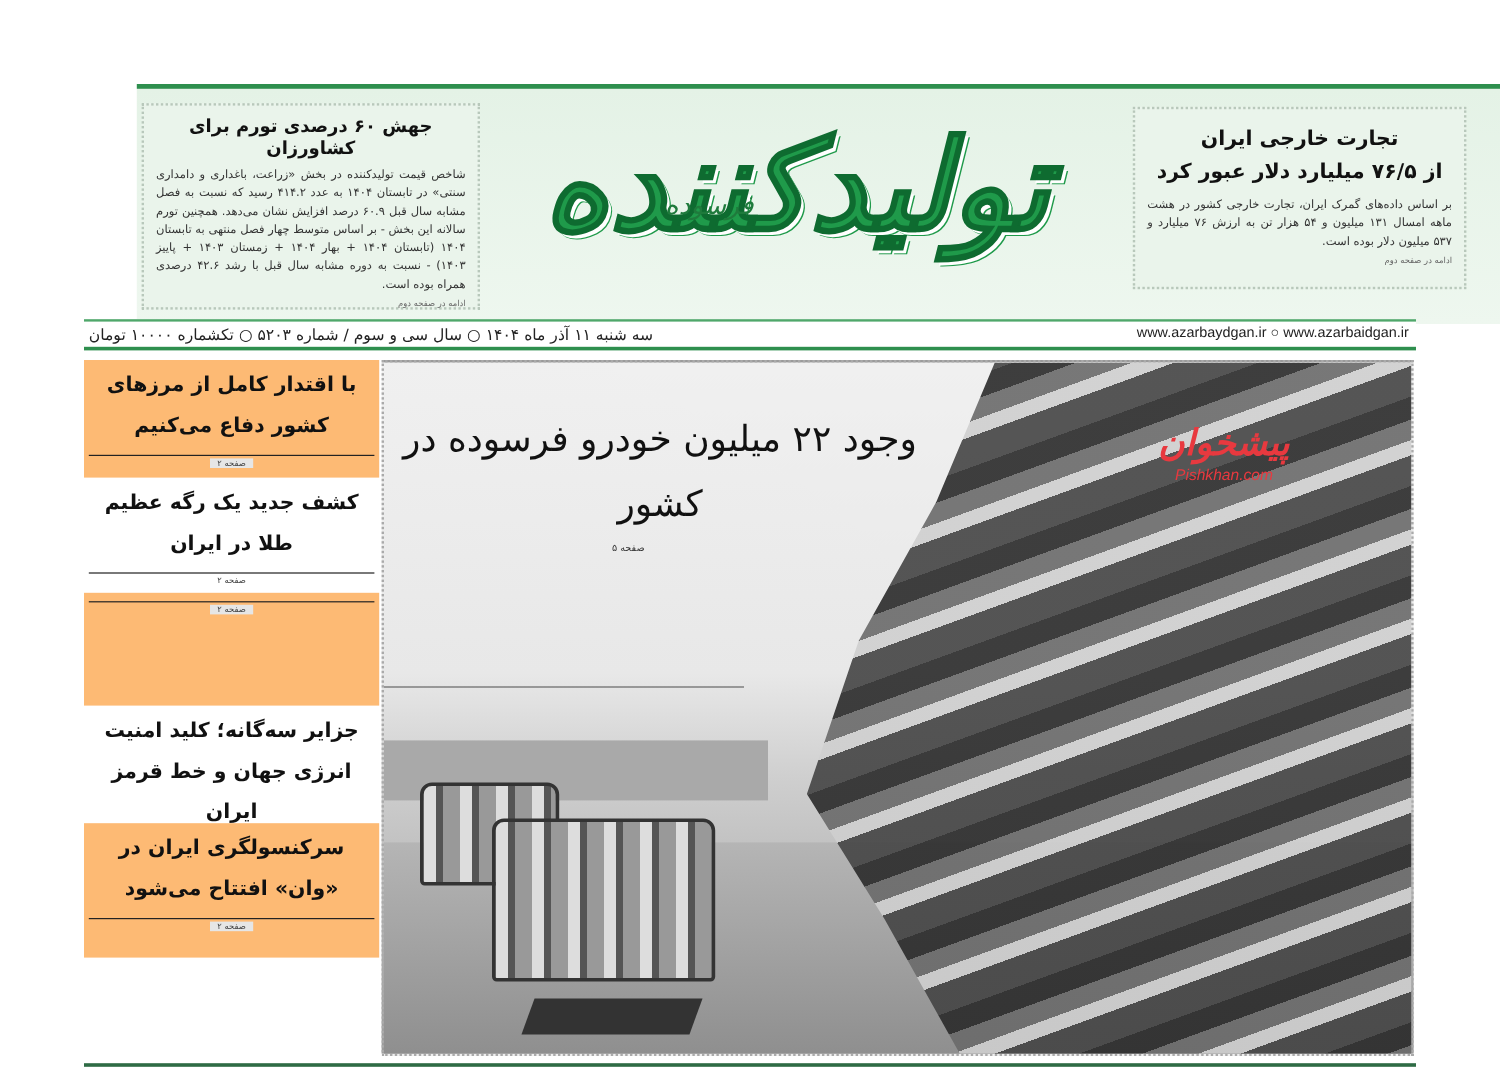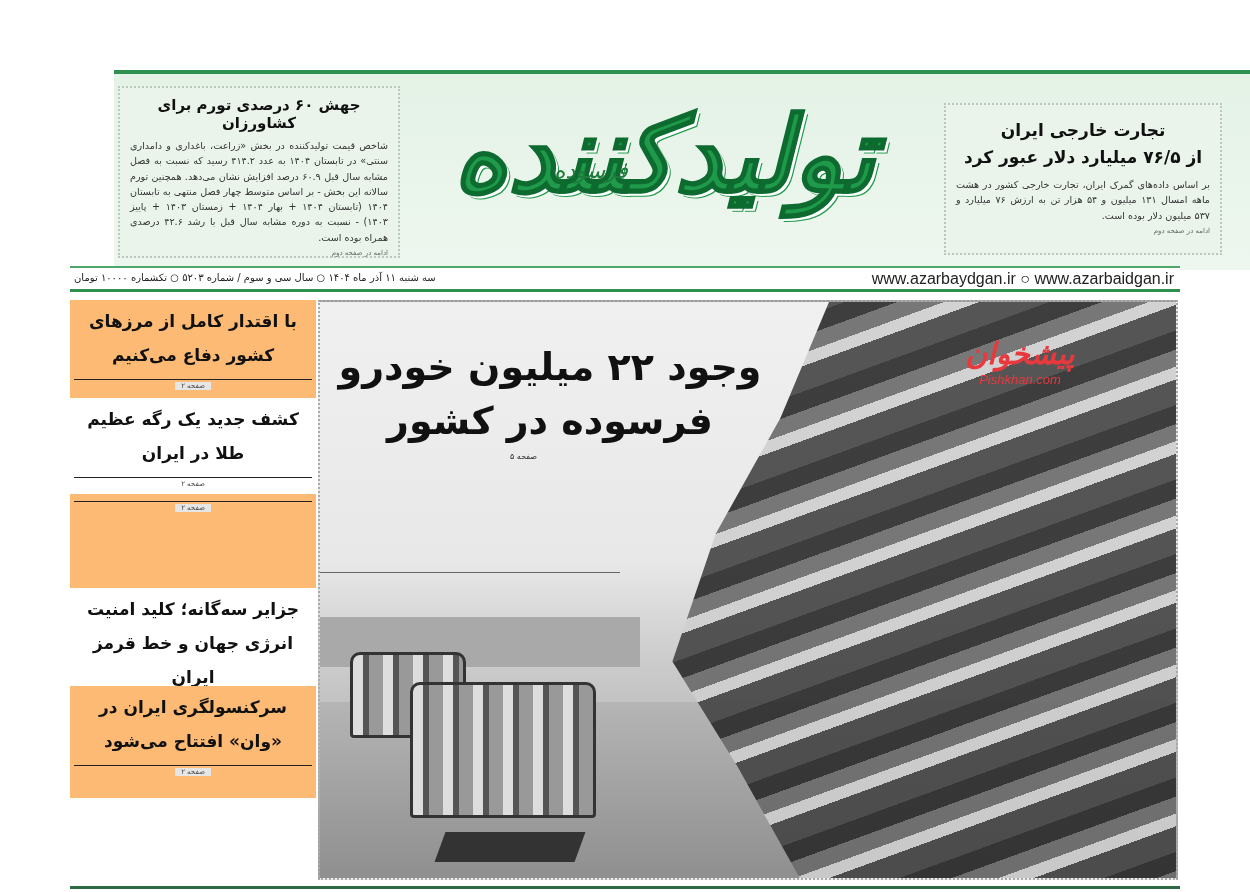--- a/index.html
+++ b/index.html
@@ -14,21 +14,21 @@
     position:absolute; left:0; top:0; width:1185px; height:196px;
     background:linear-gradient(#e4f2e6, #eef7ef);
     border-top:4px solid #2e8f4e;
     margin-left:44px;
   }
   .box {
     position:absolute; top:12px; border:2px dotted #b8c8bb; background:#eaf4eb;
     direction:rtl; text-align:justify; padding:8px 10px; box-sizing:border-box;
   }
   .box-left { left:4px; width:282px; height:172px; }
-  .box-right { left:830px; width:278px; height:152px; top:29px; }
+  .box-right { left:830px; width:278px; height:152px; top:15px; }
   .box h3 { margin:0 0 6px; font-size:15px; font-weight:bold; text-align:center; color:#111; }
   .box-right h3 { font-size:17px; line-height:27px; margin-top:4px; }
   .box p { margin:0; font-size:9.6px; line-height:15.3px; color:#333; }
   .box .cont { font-size:7px; color:#666; margin-top:4px; }
 
   .logo {
     position:absolute; left:330px; top:6px; width:440px; height:190px;
     direction:rtl; text-align:center;
   }
   .logo .word {
@@ -40,22 +40,22 @@
   .logo .sub {
     position:absolute; left:110px; top:78px; font-family:"DejaVu Serif", serif; font-style:italic;
     font-size:22px; color:#1f7a3c;
   }
 
   .infobar {
     position:absolute; left:0; top:196px; width:1110px; height:26px;
     border-top:2px solid #4fa76a; border-bottom:3px solid #2e8f4e; box-sizing:border-box;
     background:#fff;
   }
-  .infobar .date { position:absolute; left:4px; top:4px; font-size:10px; color:#222; direction:rtl; }
-  .infobar .web { position:absolute; right:6px; top:2px; font-size:16px; color:#222; font-family:"Liberation Sans", sans-serif; }
+  .infobar .date { position:absolute; left:4px; top:4px; font-size:13px; color:#222; direction:rtl; }
+  .infobar .web { position:absolute; right:6px; top:2px; font-size:12px; color:#222; font-family:"Liberation Sans", sans-serif; }
 
   
   .sidebar { position:absolute; left:0; top:230px; width:246px; height:588px; }
   .item { position:relative; width:246px; box-sizing:border-box; direction:rtl; text-align:center; }
   .item.shaded { background:#fdba74; }
   .item .hl { font-size:17px; font-weight:bold; line-height:34px; padding-top:4px; color:#111; }
   .item .sep {
     position:relative; height:14px; margin:0 4px;
   }
   .item .sep::before {
@@ -85,28 +85,28 @@
   }
   .photo .car {
     position:absolute; left:90px; top:380px; width:180px; height:130px;
     background:repeating-linear-gradient(90deg,#ddd 0 10px,#555 10px 16px,#999 16px 30px);
     border:3px solid #333; border-radius:10px 10px 4px 4px;
   }
   .photo .car2 { left:30px; top:350px; width:110px; height:80px; }
   .photo .mat { position:absolute; left:120px; top:530px; width:140px; height:30px; background:#333; transform:skewX(-20deg); }
   .headline {
     position:absolute; left:0; top:38px; width:460px; direction:rtl; text-align:center;
-    font-size:38px; font-weight:bold; line-height:54px; color:#111;
+    font-size:30px; font-weight:normal; line-height:54px; color:#111;
   }
   .headline-page { position:absolute; left:190px; top:150px; font-size:8px; color:#333; direction:rtl; }
   .watermark {
     position:absolute; left:620px; top:34px; width:160px; text-align:center; color:#e8393f;
     direction:rtl;
   }
-  .watermark .fa { font-family:"DejaVu Serif", serif; font-style:italic; font-weight:bold; font-size:30px; line-height:36px; }
+  .watermark .fa { font-family:"DejaVu Serif", serif; font-style:italic; font-weight:bold; font-size:30px; line-height:36px;margin-top:16px; }
   .watermark .en { font-family:"Liberation Sans", sans-serif; font-size:13px; direction:ltr;font-style:italic; }
 
   .bottom-rule { position:absolute; left:0; top:816px; width:1110px; border-top:3px solid #2e6b45; }
 </style>
 </head>
 <body>
 
 <div class="page">
 
   <div class="masthead">

